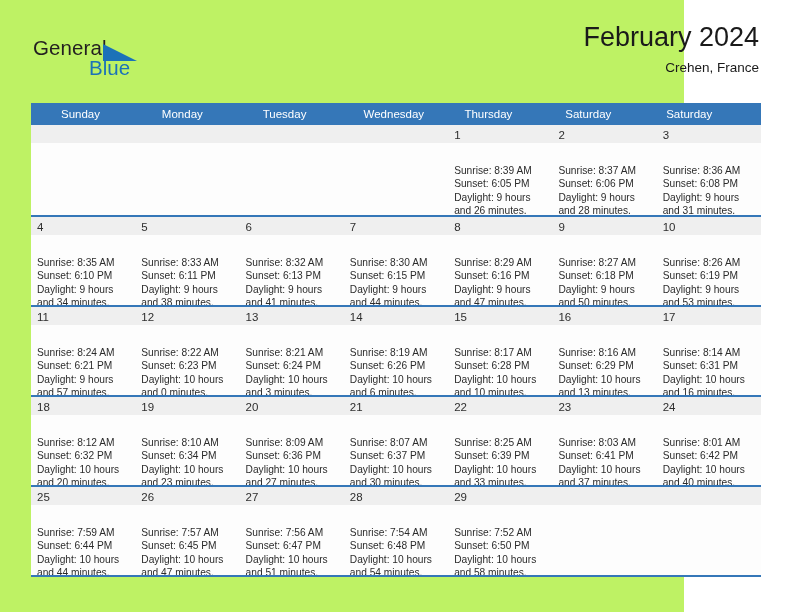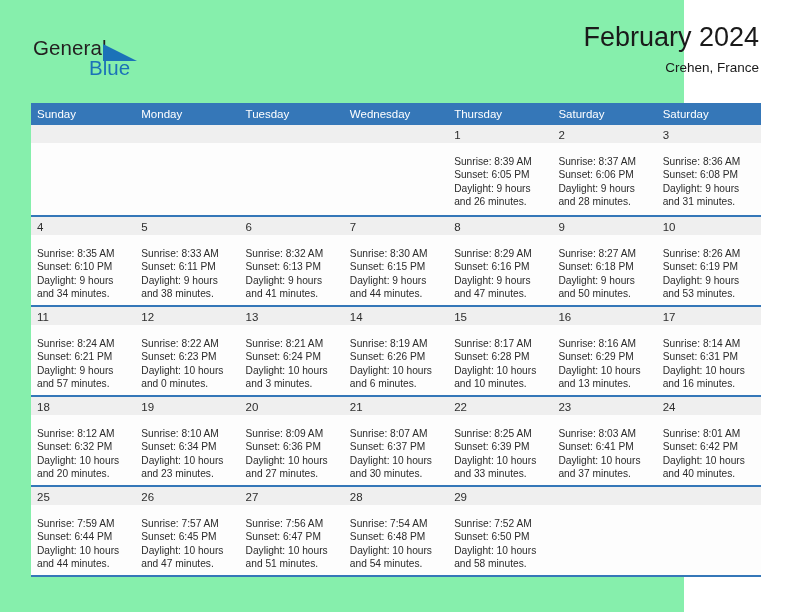--- a/index.html
+++ b/index.html
@@ -7,21 +7,21 @@
     width: 792px;
     height: 612px;
     background: #ffffff;
     font-family: "Liberation Sans", sans-serif;
     color: #1a1a1a;
   }
   .page {
     position: relative;
     width: 684px;
     height: 612px;
-    background: #86efac;
+    background: #bef264;
   }
 
   
   .top {
     position: absolute;
     left: 0; top: 0;
     width: 792px;
     height: 100px;
   }
   .logo {
@@ -81,20 +81,21 @@
   .calendar {
     position: absolute;
     left: 31px;
     top: 103px;
     width: 730px;
   }
   .dow-row {
     display: flex;
     background: #3577b8;
     height: 22px;
+    padding-left: 24px;
   }
   .dow {
     flex: 1 1 0;
     color: #ffffff;
     font-size: 11.5px;
     line-height: 22px;
     padding-left: 6px;
     white-space: nowrap;
     overflow: hidden;
   }
@@ -115,21 +116,21 @@
     height: 18px;
     background: #efefef;
     padding-left: 6px;
   }
   .cell .daynum {
     font-size: 11.5px;
     line-height: 18px;
     color: #2e2e2e;
   }
   .cell .info {
-    padding: 12px 5px 0 6px;
+    padding: 21px 5px 0 6px;
   }
   .cell .info div {
     font-size: 10.2px;
     line-height: 13.4px;
     color: #2b2b2b;
     white-space: nowrap;
   }
   .cell.empty .daynum-band { background: #efefef; }
   .bottom-rule {
     height: 2px;

